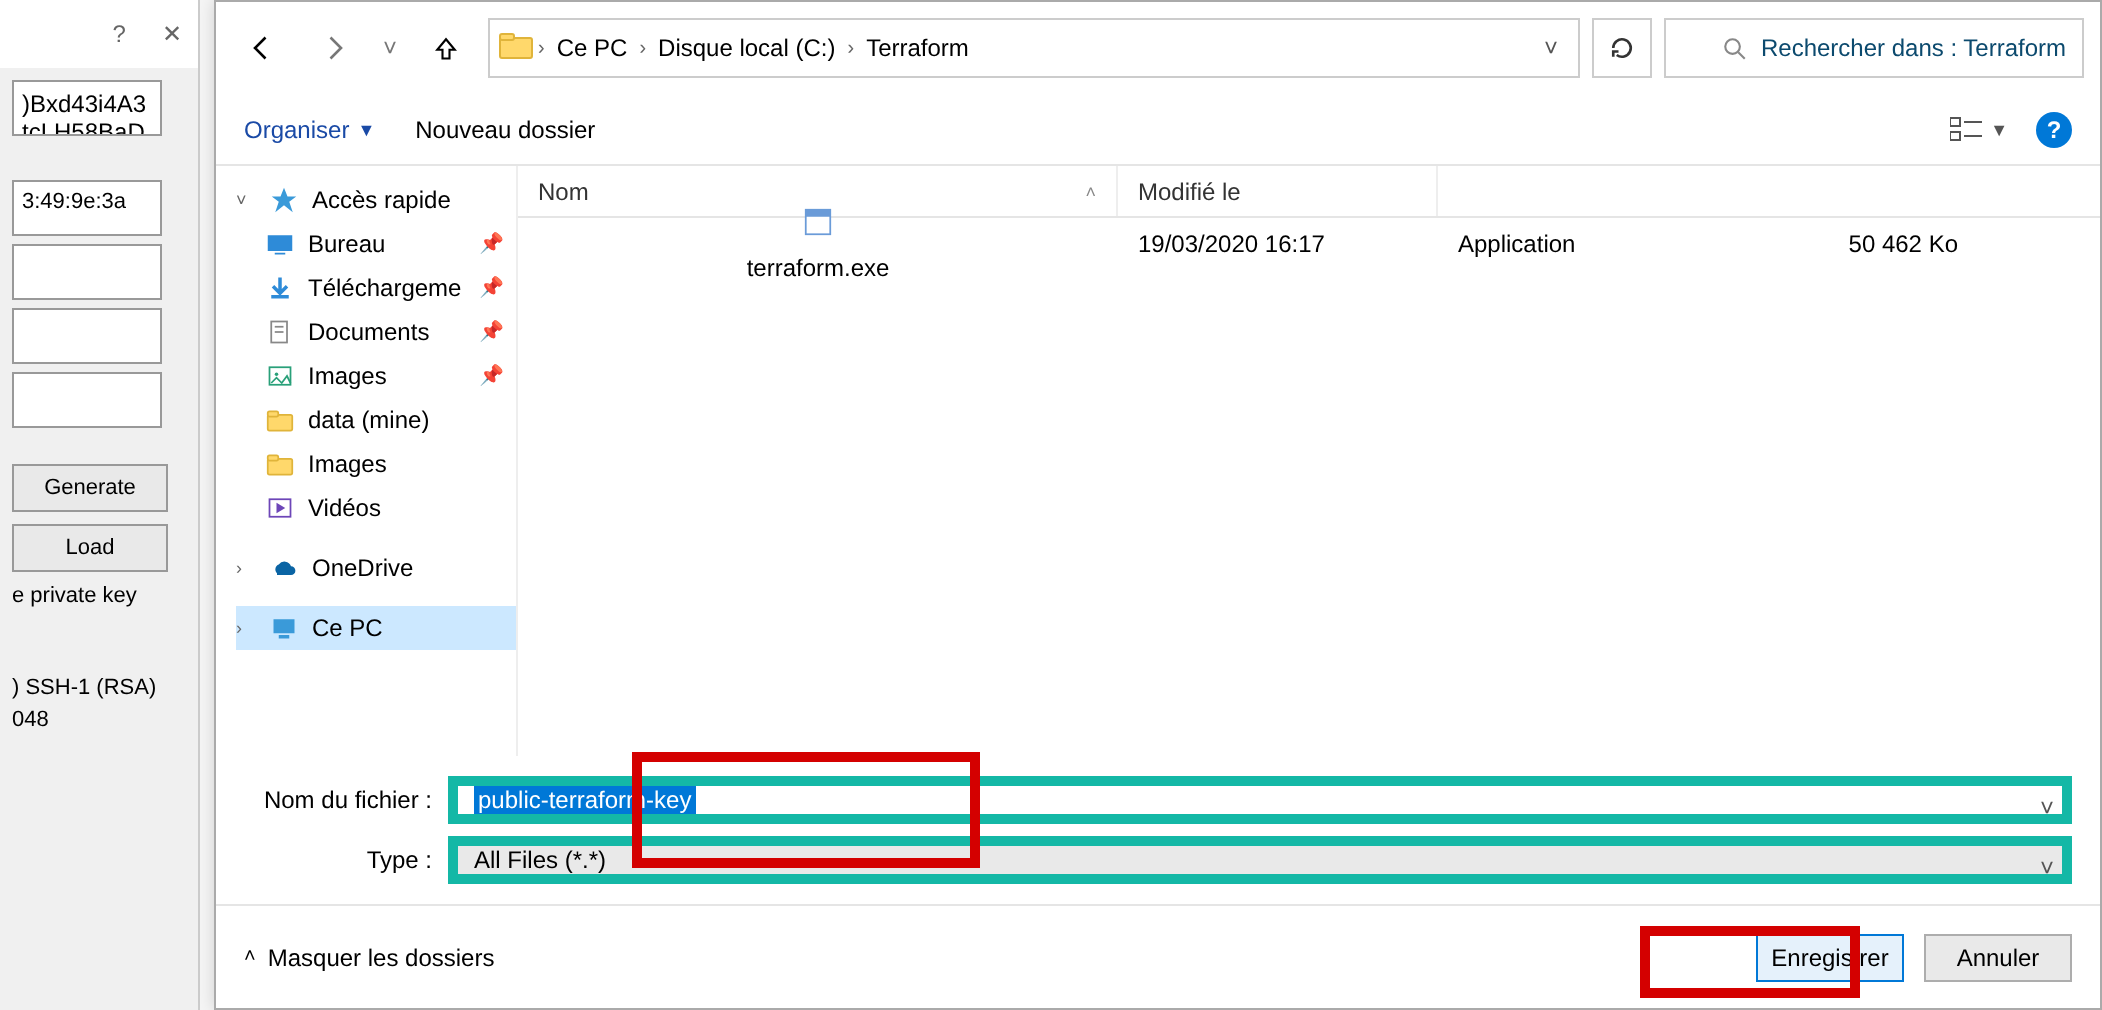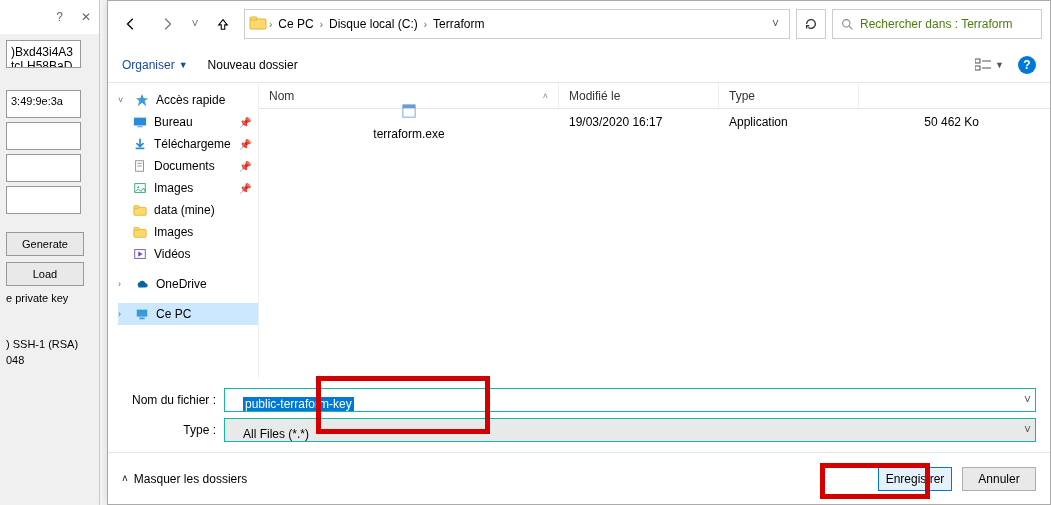--- a/index.html
+++ b/index.html
@@ -23,21 +23,21 @@
 .navbtn { width:30px; height:30px; display:flex; align-items:center; justify-content:center; color:#777; }
 .navbtn.en{ color:#000;}
 .navbtn svg{ width:14px; height:14px;}
 .crumbs { flex:1; height:30px; border:1px solid #ccc; display:flex; align-items:center; padding:0 4px; gap:2px;}
 .crumbs .foldericon svg{width:18px;height:18px;}
 .crumbs .seg{ padding:0 4px;}
 .crumbs .sep{ color:#666; font-size:10px;}
 .crumbs .spacer{flex:1;}
 .crumbs .drop{ color:#555; padding:0 6px;}
 .refresh { width:30px; height:30px; border:1px solid #ccc; display:flex; align-items:center; justify-content:center;}
-.searchbox { width:210px; height:30px; border:1px solid #ccc; display:flex; align-items:center; padding:0 8px; color:#4d7c0f; gap:6px;}
+.searchbox { width:210px; height:30px; border:1px solid #ccc; display:flex; align-items:center; padding:0 8px; color:#0c4a6e; gap:6px;justify-content:flex-end;}
 
 
 .toolrow { height:36px; display:flex; align-items:center; padding:0 14px; gap:20px; border-bottom:1px solid #e5e5e5;}
 .toolrow .organise{ color:#1a4aa6; display:flex; align-items:center; gap:4px;}
 .toolrow .newfolder{ color:#000;}
 .toolrow .right{ margin-left:auto; display:flex; align-items:center; gap:14px;}
 .toolrow .viewbtn{ display:flex; align-items:center; gap:2px; color:#555;}
 .toolrow .help{ width:18px;height:18px;border-radius:50%; background:#0078d7; color:#fff; display:flex;align-items:center;justify-content:center; font-weight:bold; font-size:12px;}
 
 
@@ -60,21 +60,21 @@
 .c-taille{ width:130px; justify-content:flex-start;}
 .filerow{ display:flex; height:26px; align-items:center;}
 .filerow > div{ padding:0 10px;flex-direction:column;}
 .filerow .c-nom{ display:flex; align-items:center; gap:6px;}
 .filerow .c-taille{ text-align:right; justify-content:flex-end;}
 
 
 .bottomform{ padding:10px 14px 4px; position:relative;}
 .formrow{ display:flex; align-items:center; margin-bottom:6px;}
 .formrow label{ width:102px; text-align:right; padding-right:8px;}
-.formrow .field{ flex:1; height:24px; border:1px solid #14b8a6; background:#fff; display:flex; align-items:flex-end; padding:0 18px; position:relative;}
+.formrow .field{ flex:1; height:24px; border:5px solid #14b8a6; background:#fff; display:flex; align-items:center; padding:0 8px; position:relative;}
 .formrow .field.combo{ background:#e9e9e9;}
 .formrow .field .val{ white-space:nowrap;}
 .formrow .field .val.sel{ background:#0078d7; color:#fff; padding:0 2px;}
 .formrow .field .dd{ position:absolute; right:4px; top:4px; color:#555;}
 .redbox{ position:absolute; border:5px solid #d40000; pointer-events:none;}
 .redbox.fields{ left:208px; top:-2px; width:174px; height:58px;}
 
 
 .footer{ height:52px; display:flex; align-items:center; padding:0 14px; border-top:1px solid #e5e5e5; position:relative;}
 .footer .hide{ display:flex; align-items:center; gap:6px;}
@@ -284,21 +284,20 @@
         </div>
     </div>
 
     <div class="filesarea">
       <div class="colhead">
         <div class="c-nom">
             <span>Nom</span> 
             <span style="margin-left:auto;font-size:9px;color:#888;">˄</span>
           </div>
         <div class="c-mod">Modifié le</div>
-        <div class="c-type">Type</div>
       </div>
       <div class="filerow">
         <div class="c-nom">
             <span class="ico"><svg width="14" height="14" viewBox="0 0 16 16">
                 <rect x="1" y="1" width="14" height="14" fill="#fff" stroke="#6a9bd8"></rect>
                 <rect x="1" y="1" width="14" height="4" fill="#6a9bd8"></rect>
               </svg></span>
             <span>terraform.exe</span>
           </div>
         <div class="c-mod">19/03/2020 16:17</div>

